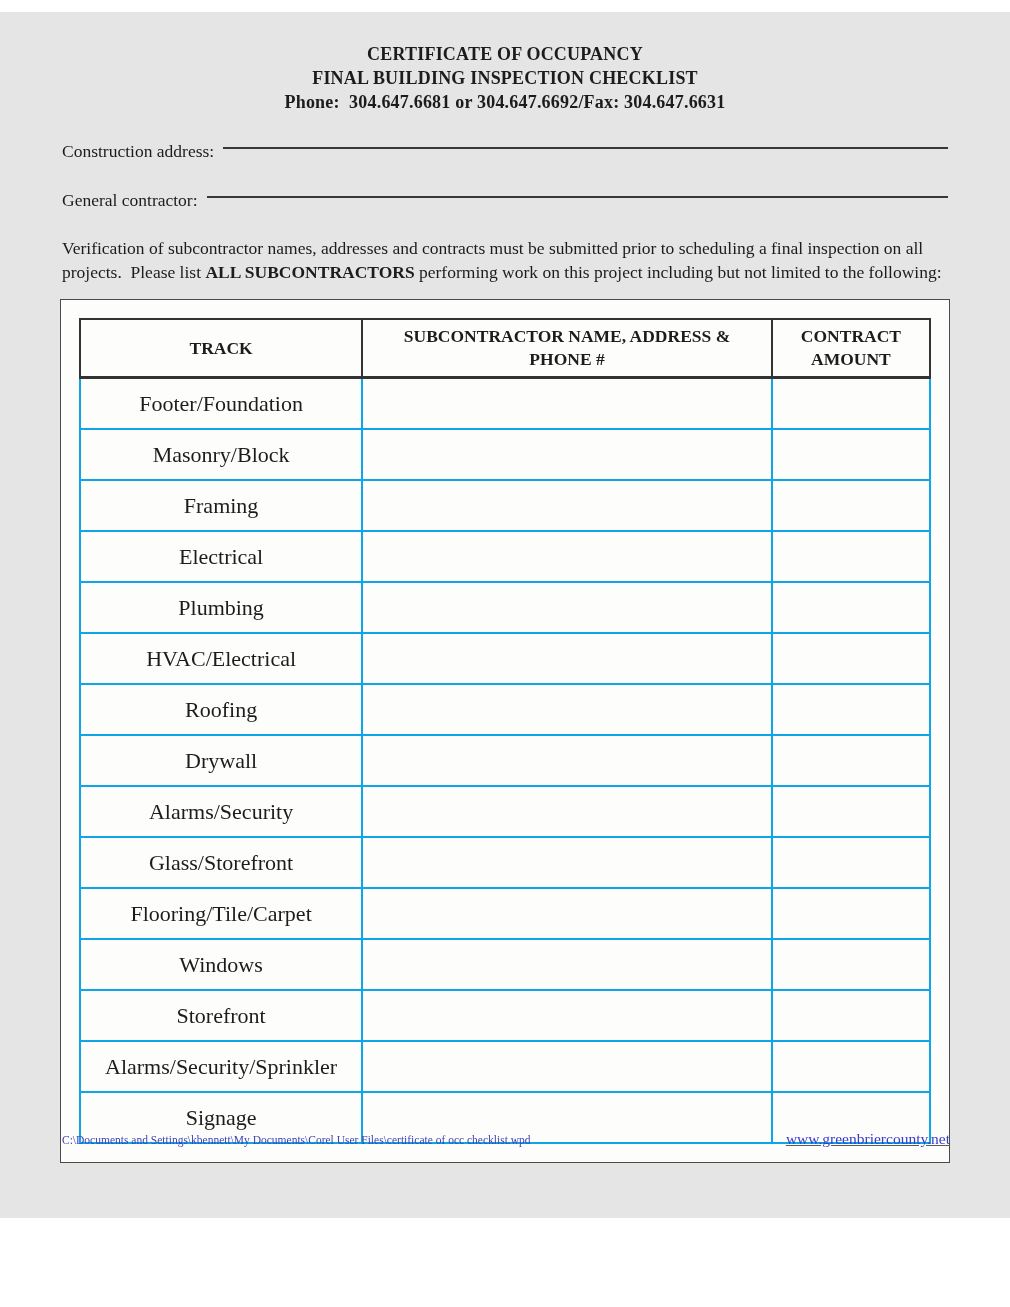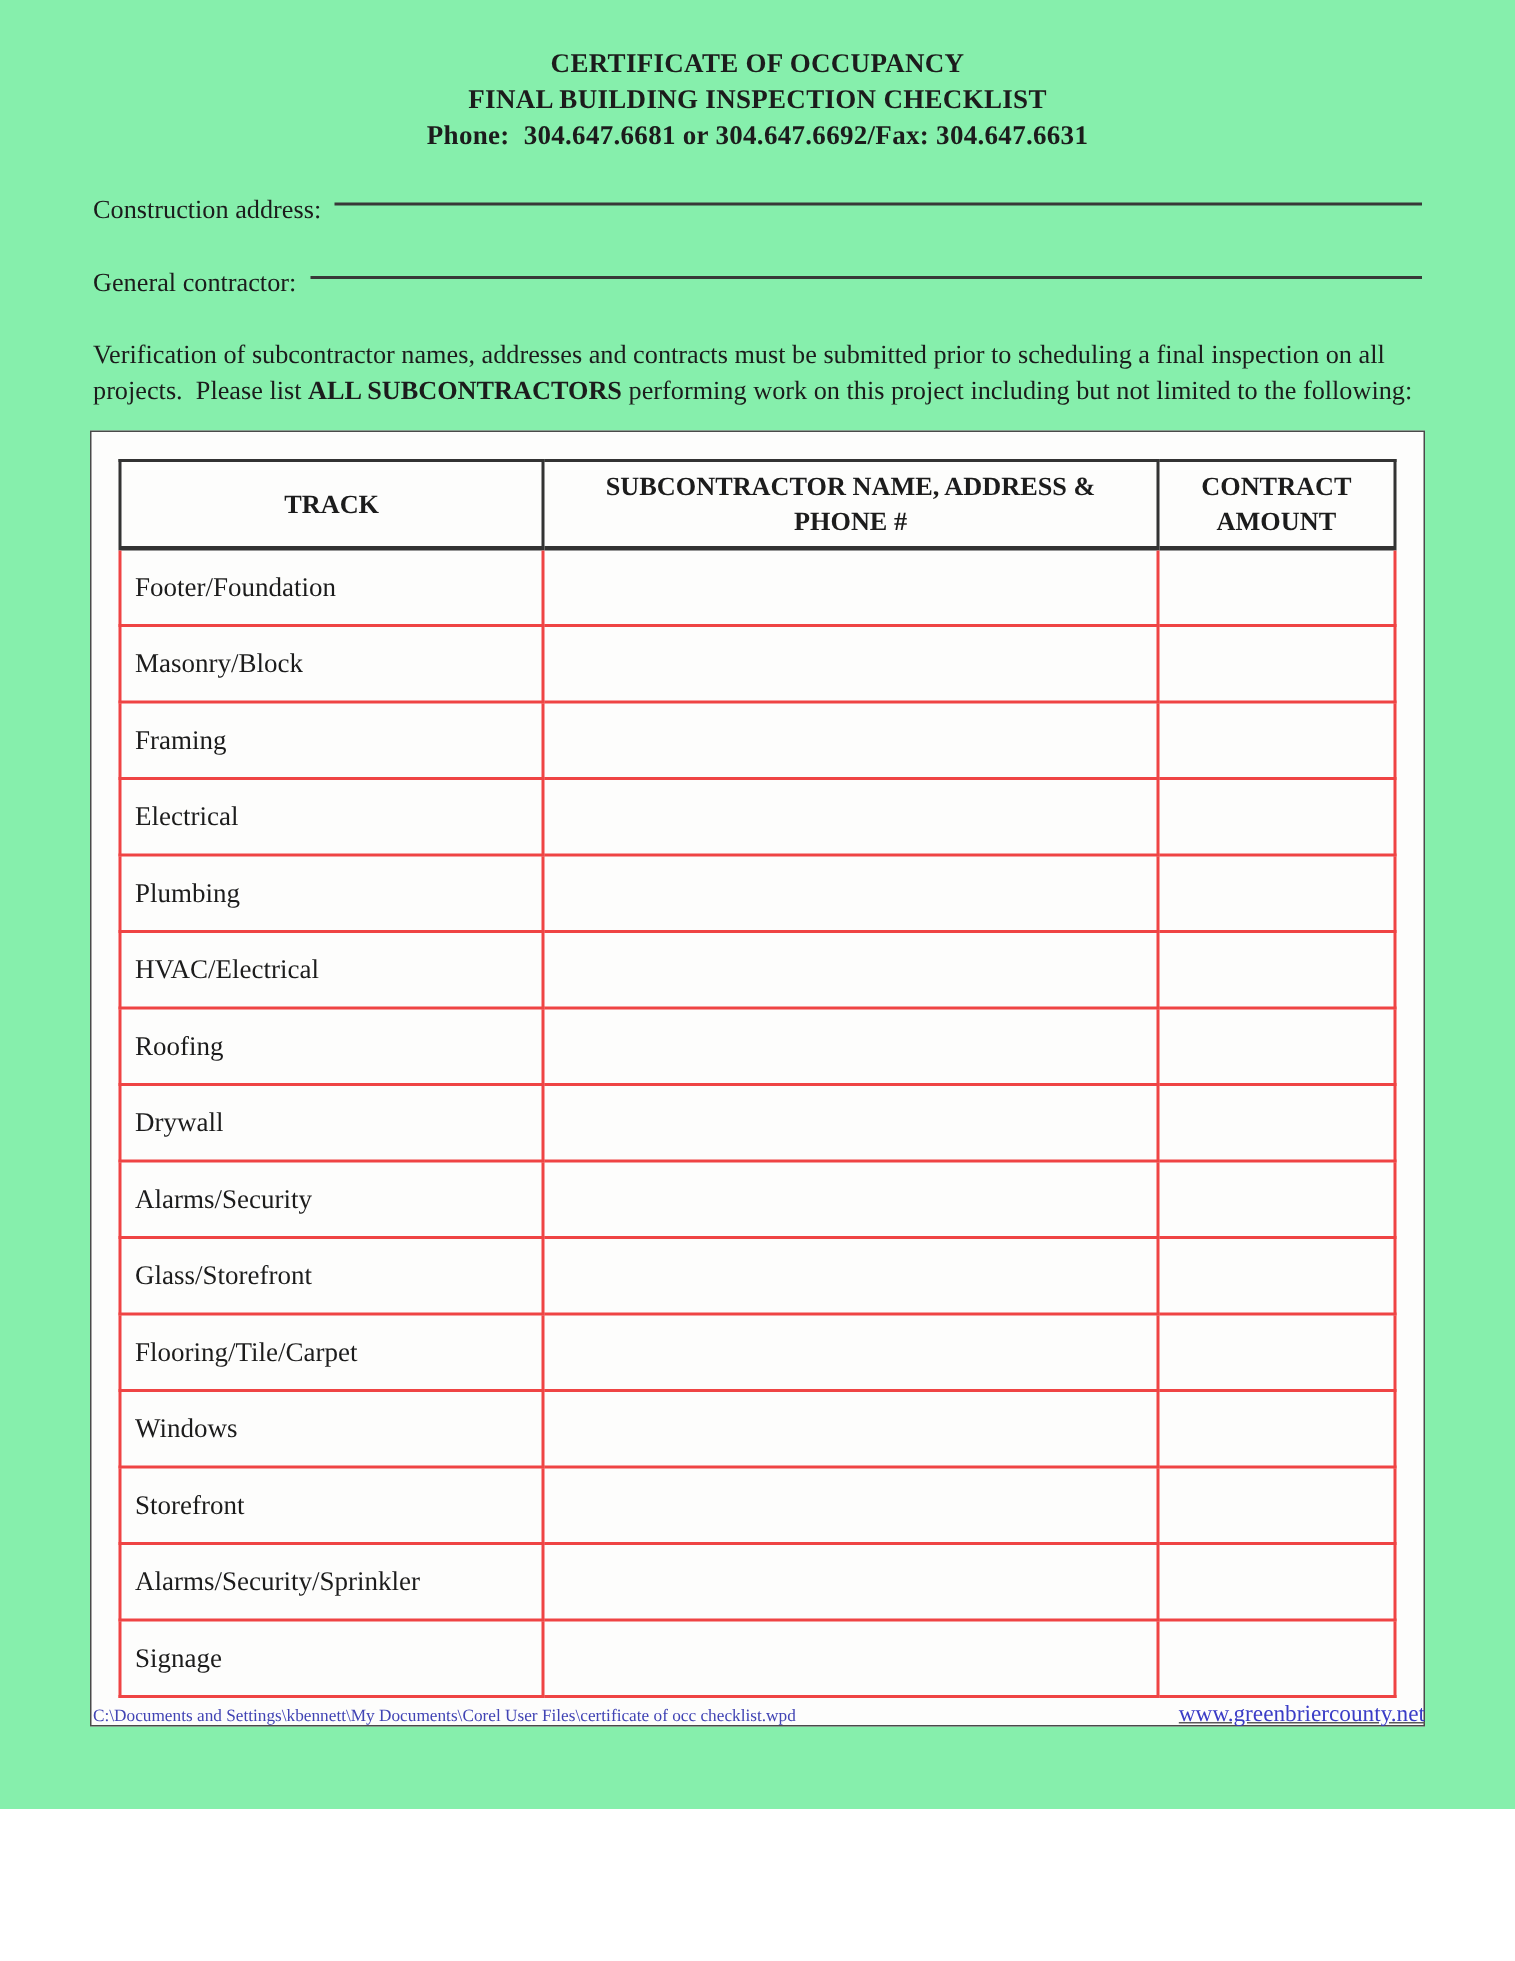--- a/index.html
+++ b/index.html
@@ -1,23 +1,24 @@
 <!DOCTYPE html>
 <html><head>
 <meta charset="utf-8">
 <style>
   html, body { margin: 0; padding: 0; background: #ffffff; }
   .page {
     position: relative;
     width: 1010px;
     height: 1206px;
-    background: #86efac;
+    background: #e5e5e5;
     font-family: "Liberation Serif", serif;
     color: #1c1c1c;
     overflow: hidden;
+    margin-top: 12px;
   }
   
   .titles {
     padding-top: 30px;
     text-align: center;
     font-weight: bold;
     font-size: 18px;
     line-height: 24px;
     letter-spacing: 0.2px;
   }
@@ -66,32 +67,33 @@
     border-bottom: 3px solid #333333;
     height: 52px;
     vertical-align: middle;
     text-align: center;
     font-size: 17.5px;
     font-weight: bold;
     line-height: 23px;
     padding: 2px 8px;
   }
   table.sub-table td {
-    border: 2px solid #ef4444;
+    border: 2px solid #0ea5e9;
     height: 45px;
     vertical-align: middle;
-    font-size: 18px;
+    font-size: 22px;
     padding: 2px 9px;
+    text-align: center;
   }
   
   .footer {
     position: absolute;
     left: 62px;
     right: 60px;
-    bottom: 54px;
+    bottom: 70px;
     display: flex;
     justify-content: space-between;
     align-items: baseline;
   }
   .file-path {
     font-size: 11.5px;
     color: #4144b4;
   }
   .website-link {
     font-size: 15.5px;

